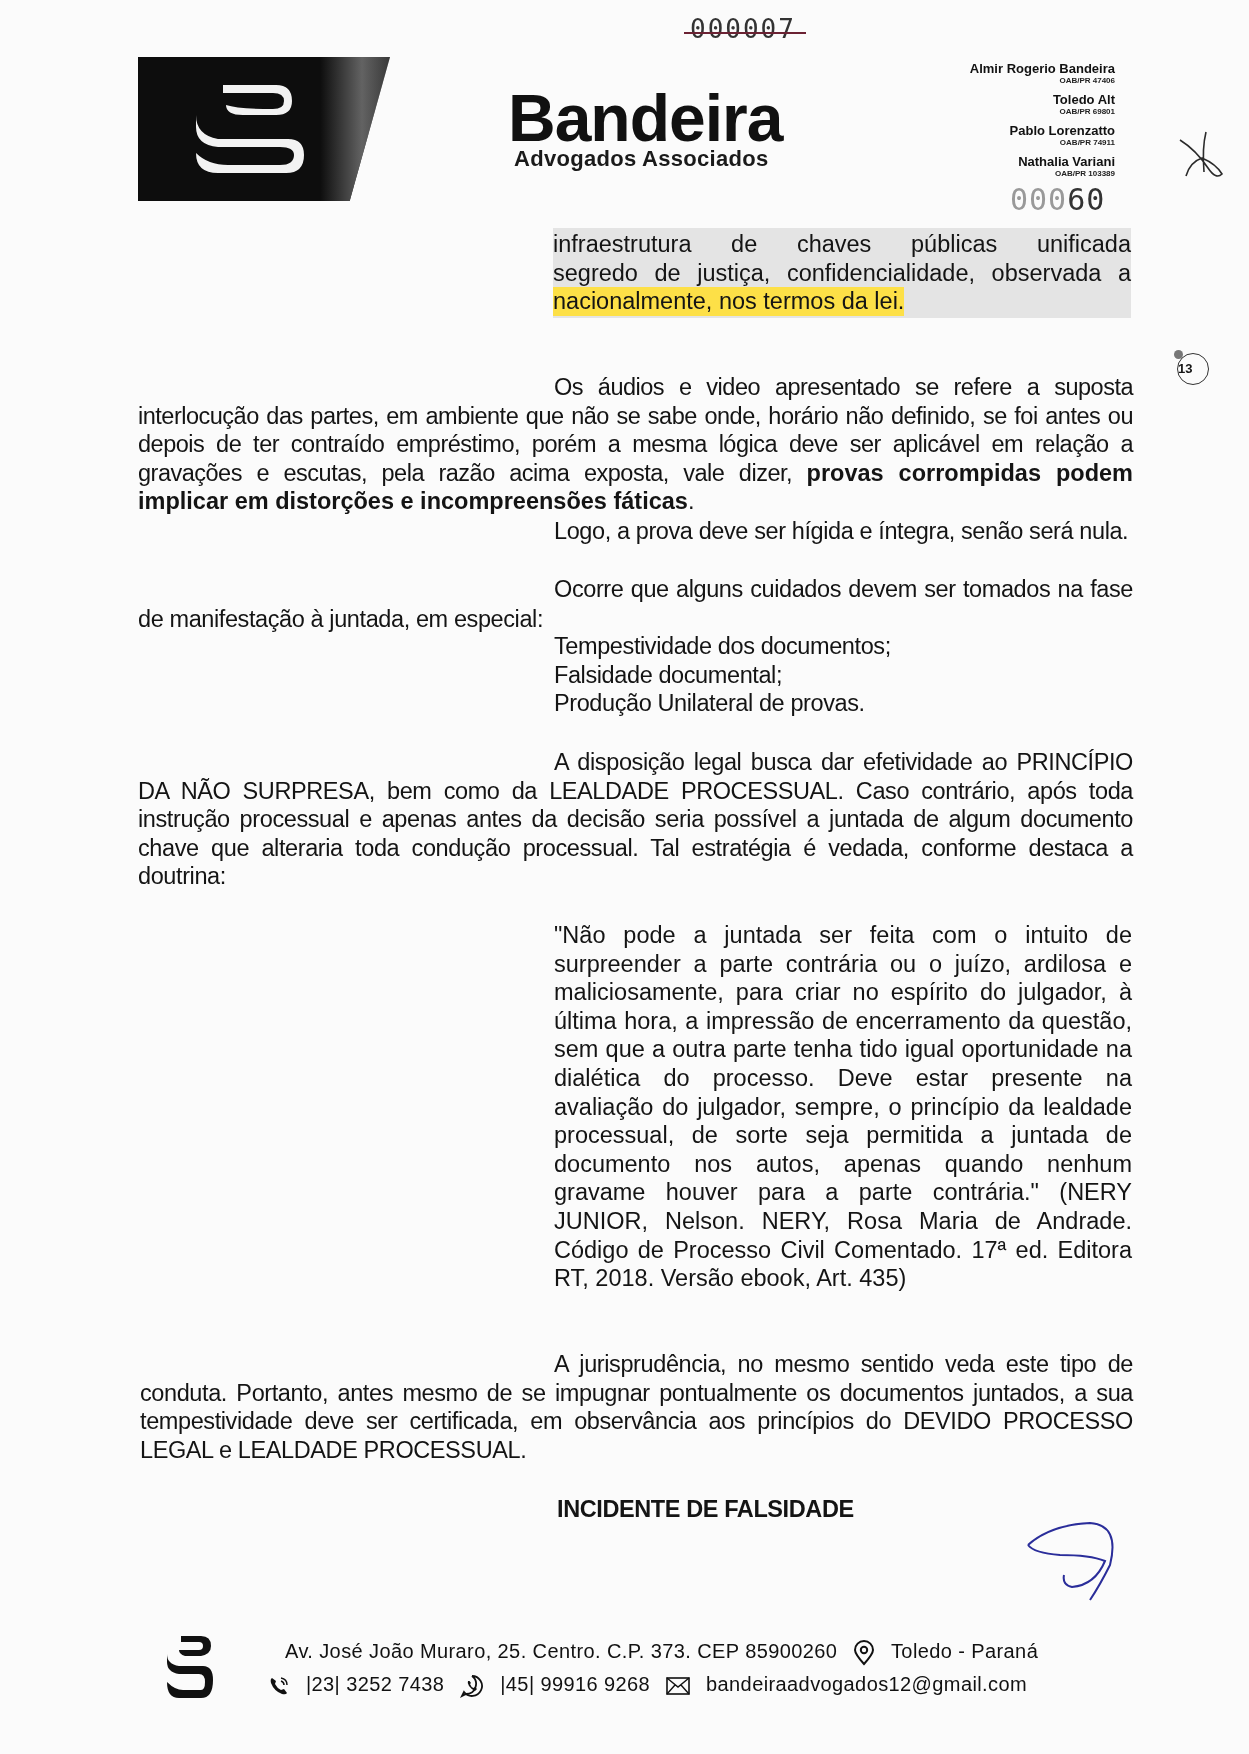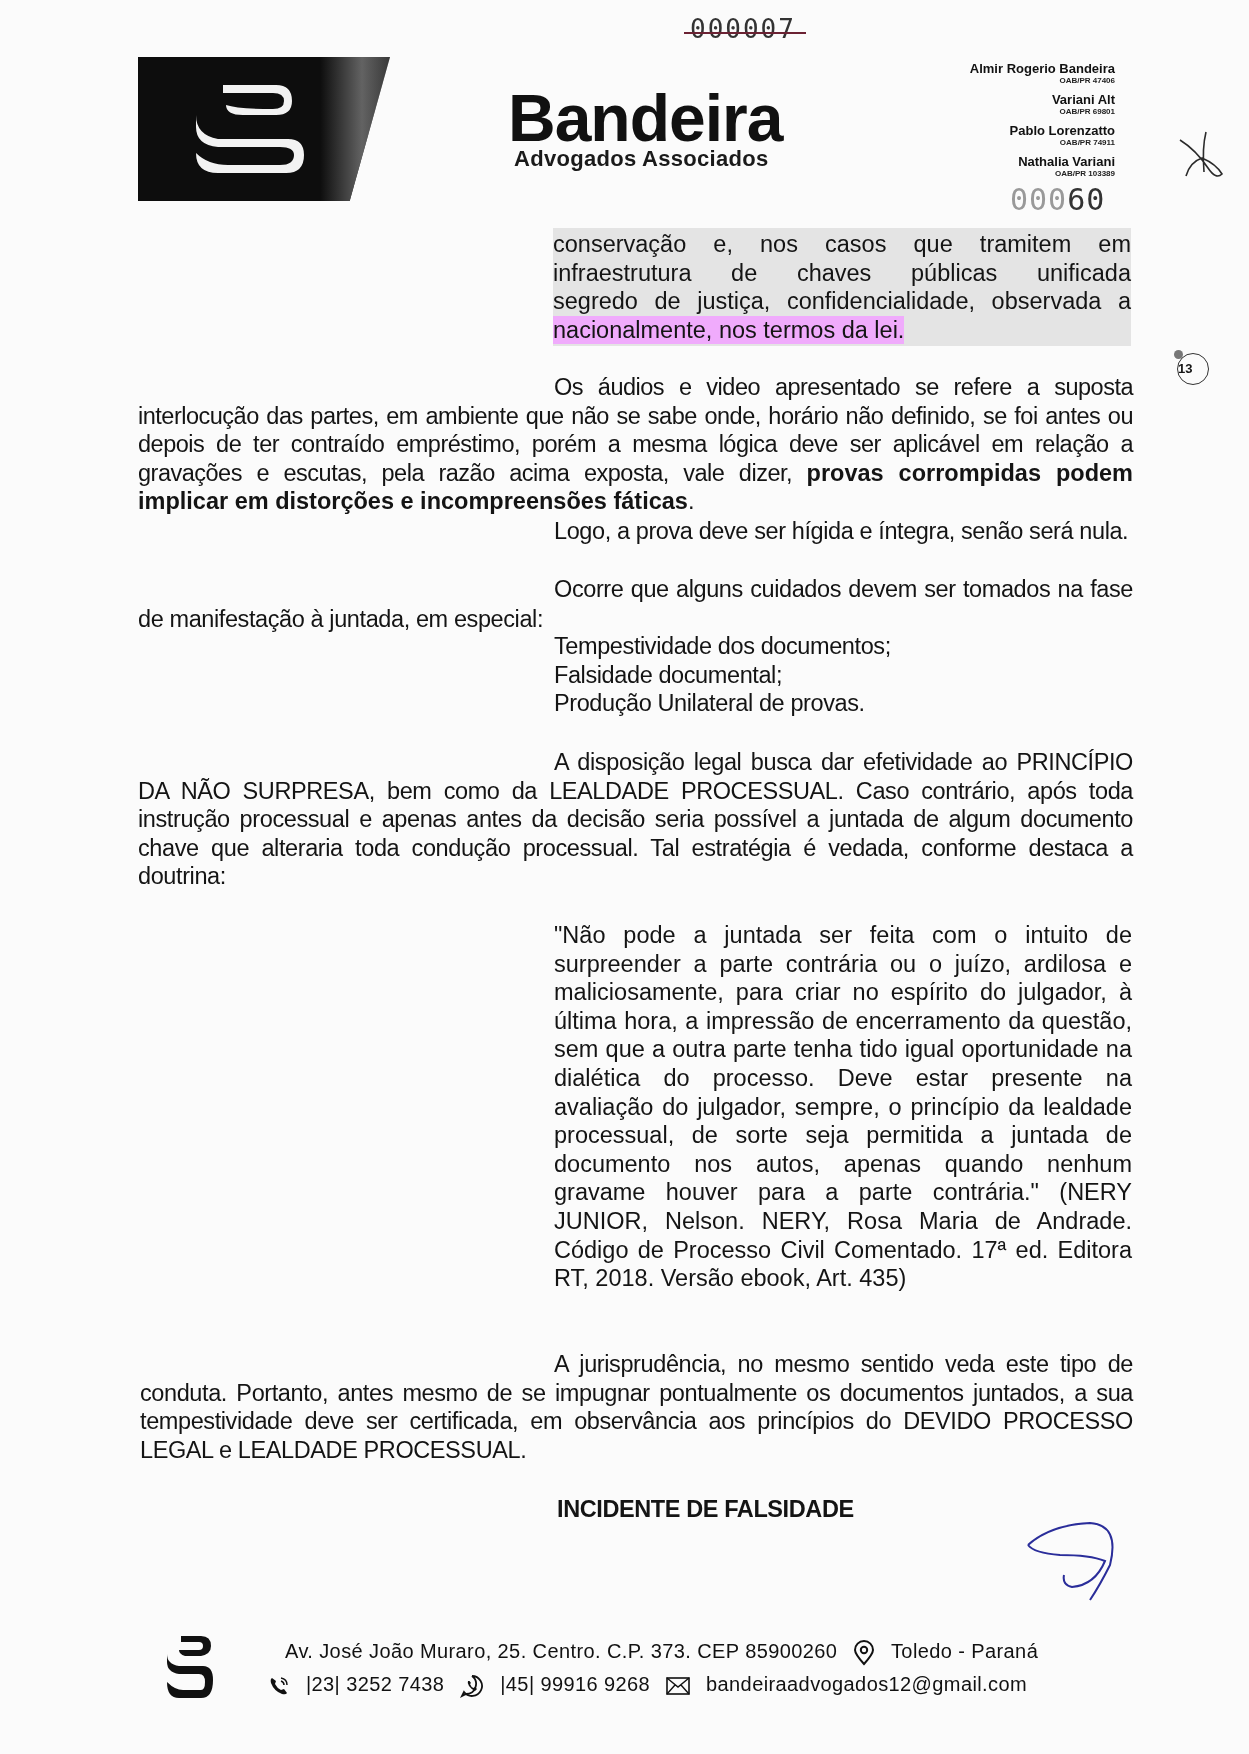--- a/index.html
+++ b/index.html
@@ -86,21 +86,21 @@
 
 <div class="abs brand-name">Bandeira</div>
 <div class="abs brand-sub">Advogados Associados</div>
 
 <div class="abs lawyers">
   <div>
     <div class="lawyer-name">Almir Rogerio Bandeira</div>
     <div class="lawyer-oab">OAB/PR 47406</div>
   </div>
   <div>
-    <div class="lawyer-name">Variani Alt</div>
+    <div class="lawyer-name">Toledo Alt</div>
     <div class="lawyer-oab">OAB/PR 69801</div>
   </div>
   <div>
     <div class="lawyer-name">Pablo Lorenzatto</div>
     <div class="lawyer-oab">OAB/PR 74911</div>
   </div>
   <div>
     <div class="lawyer-name">Nathalia Variani</div>
     <div class="lawyer-oab">OAB/PR 103389</div>
   </div>
@@ -113,24 +113,23 @@
 <svg class="abs sig-x" width="50" height="60" viewBox="0 0 50 60">
   <path d="M4 12 Q20 22 32 40 Q40 52 46 46 Q40 36 26 30 Q14 34 10 48 M30 4 Q26 20 28 44" fill="none" stroke="#2b2b2b" stroke-width="1.6"></path>
 </svg>
 
 <div class="abs page-badge">
   <span class="dot"></span>
   <span>13</span>
 </div>
 
 <div class="abs hl" style="left:553px; top:228px; width:578px; padding:2px 0;">
-  <div class="p" style="text-align:justify; text-align-last:justify;">conservação e, nos casos que tramitem em</div>
   <div class="p" style="text-align:justify; text-align-last:justify;">infraestrutura de chaves públicas unificada</div>
   <div class="p" style="text-align:justify; text-align-last:justify;">segredo de justiça, confidencialidade, observada a</div>
-  <div class="p" style="display:inline-block; background:#f0abfc;">nacionalmente, nos termos da lei.</div>
+  <div class="p" style="display:inline-block; background:#fde047;">nacionalmente, nos termos da lei.</div>
 </div>
 
 <div class="abs p" style="left:138px; top:373px; width:995px; text-indent:416px; letter-spacing:-0.5px;"><span>Os áudios e video apresentado se refere a  suposta interlocução das partes, em ambiente que não se sabe onde, horário não definido, se foi antes ou depois de ter contraído empréstimo, porém a mesma lógica deve ser aplicável em relação a gravações e escutas, pela razão acima exposta, vale dizer, </span><span class="bold" style="letter-spacing:0;">provas corrompidas podem implicar em distorções e incompreensões fáticas</span><span>.</span></div>
 
 <div class="abs p" style="left:138px; top:516px; width:995px; text-indent:416px; line-height:30px; letter-spacing:-0.4px;">Logo, a prova deve ser hígida e íntegra, senão será nula.</div>
 
 <div class="abs p" style="left:138px; top:574px; width:995px; text-indent:416px; line-height:30px; letter-spacing:-0.4px;">Ocorre que alguns cuidados devem ser tomados na fase de manifestação à juntada, em especial:</div>
 
 <div class="abs" style="left:554px; top:632px;">
   <div class="p" style="letter-spacing:-0.4px;">Tempestividade dos documentos;</div>

